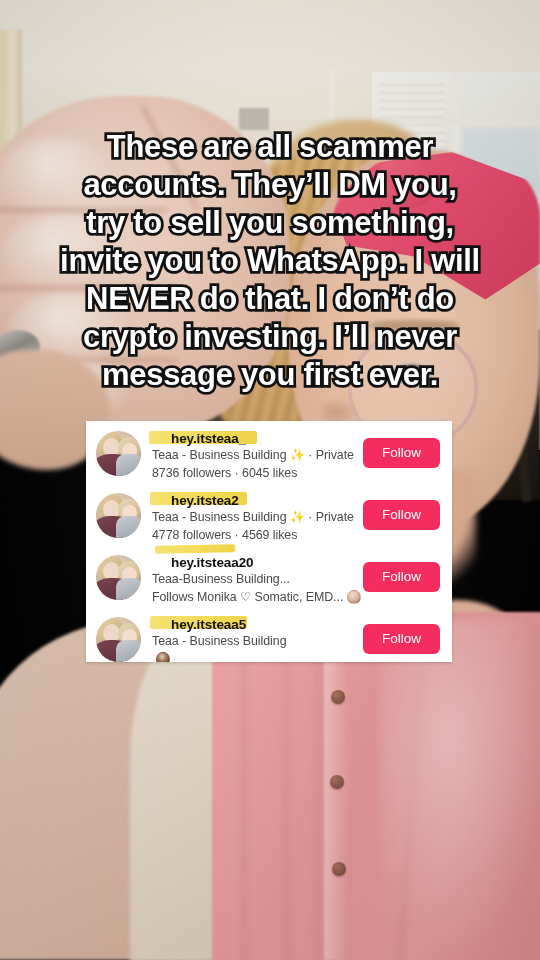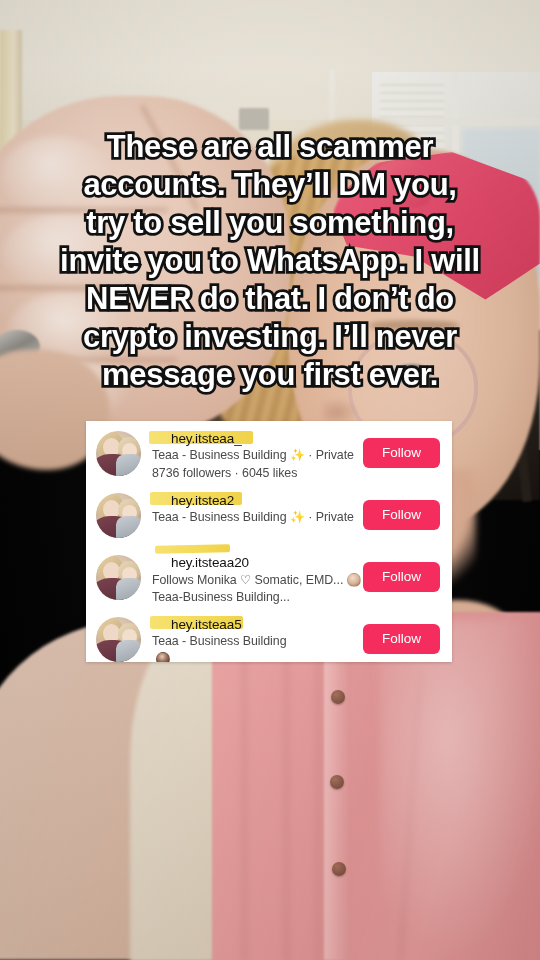--- a/index.html
+++ b/index.html
@@ -323,21 +323,21 @@
     border-radius:2px;
     z-index:0;
   }
   .hl-under { left:-3px; top:2px; height:13px; width:calc(100% + 14px); }
   .hl-short { left:-2px; top:1px; height:13px; width:calc(100% + 10px); }
   .hl-above { left:3px; top:-8px; height:8px; width:calc(100% - 22px); transform:rotate(-1.2deg); }
   .hl-tight { left:-2px; top:1px; height:13px; width:calc(100% + 3px); }
 
   .uname {
     position:relative; z-index:1;
-    font-size:13.5px; font-weight:normal; color:#121212;
+    font-size:13.5px; font-weight:bold; color:#121212;
     letter-spacing:-.1px; white-space:nowrap;padding-left:19px;
   }
   .sub {
     font-size:12.4px; color:#4a4a4a; line-height:16.5px;
     white-space:nowrap; overflow:hidden; text-overflow:ellipsis;
     letter-spacing:-.05px;
   }
   .sub2 { margin-top:1px; }
   .sparkle { color:#f0c02a; font-size:12px; }
   .mini-av {
@@ -474,42 +474,43 @@
       <div class="rowtext">
         <div class="uname-wrap">
           <span class="hl hl-short"></span>
           <span class="uname">hey.itstea2</span>
         </div>
         <div class="sub">
           <span>Teaa - Business Building</span>
           <span class="sparkle">✨</span>
           <span>· Private</span>
         </div>
+        <div class="sub sub2">4778 followers · 4569 likes</div>
       </div>
       <button class="follow" style="background: rgb(245, 45, 94);">Follow</button>
     </div>
 
     <div class="row">
       <div class="avatar">
         <div class="av-mom-hair"></div>
           <div class="av-mom-face"></div>
         <div class="av-kid-hair"></div>
           <div class="av-kid-face"></div>
         <div class="av-top"></div>
           <div class="av-blanket"></div>
       </div>
       <div class="rowtext">
         <div class="uname-wrap">
           <span class="hl hl-above"></span>
           <span class="uname">hey.itsteaa20</span>
         </div>
+        <div class="sub">Teaa-Business Building...</div>
         <div class="sub sub2">
           <span>Follows Monika ♡ Somatic, EMD...</span><span class="mini-av"></span>
         </div>
-        <div class="sub">Teaa-Business Building...</div>
       </div>
       <button class="follow" style="background: rgb(245, 45, 94);">Follow</button>
     </div>
 
     <div class="row">
       <div class="avatar">
         <div class="av-mom-hair"></div>
           <div class="av-mom-face"></div>
         <div class="av-kid-hair"></div>
           <div class="av-kid-face"></div>

